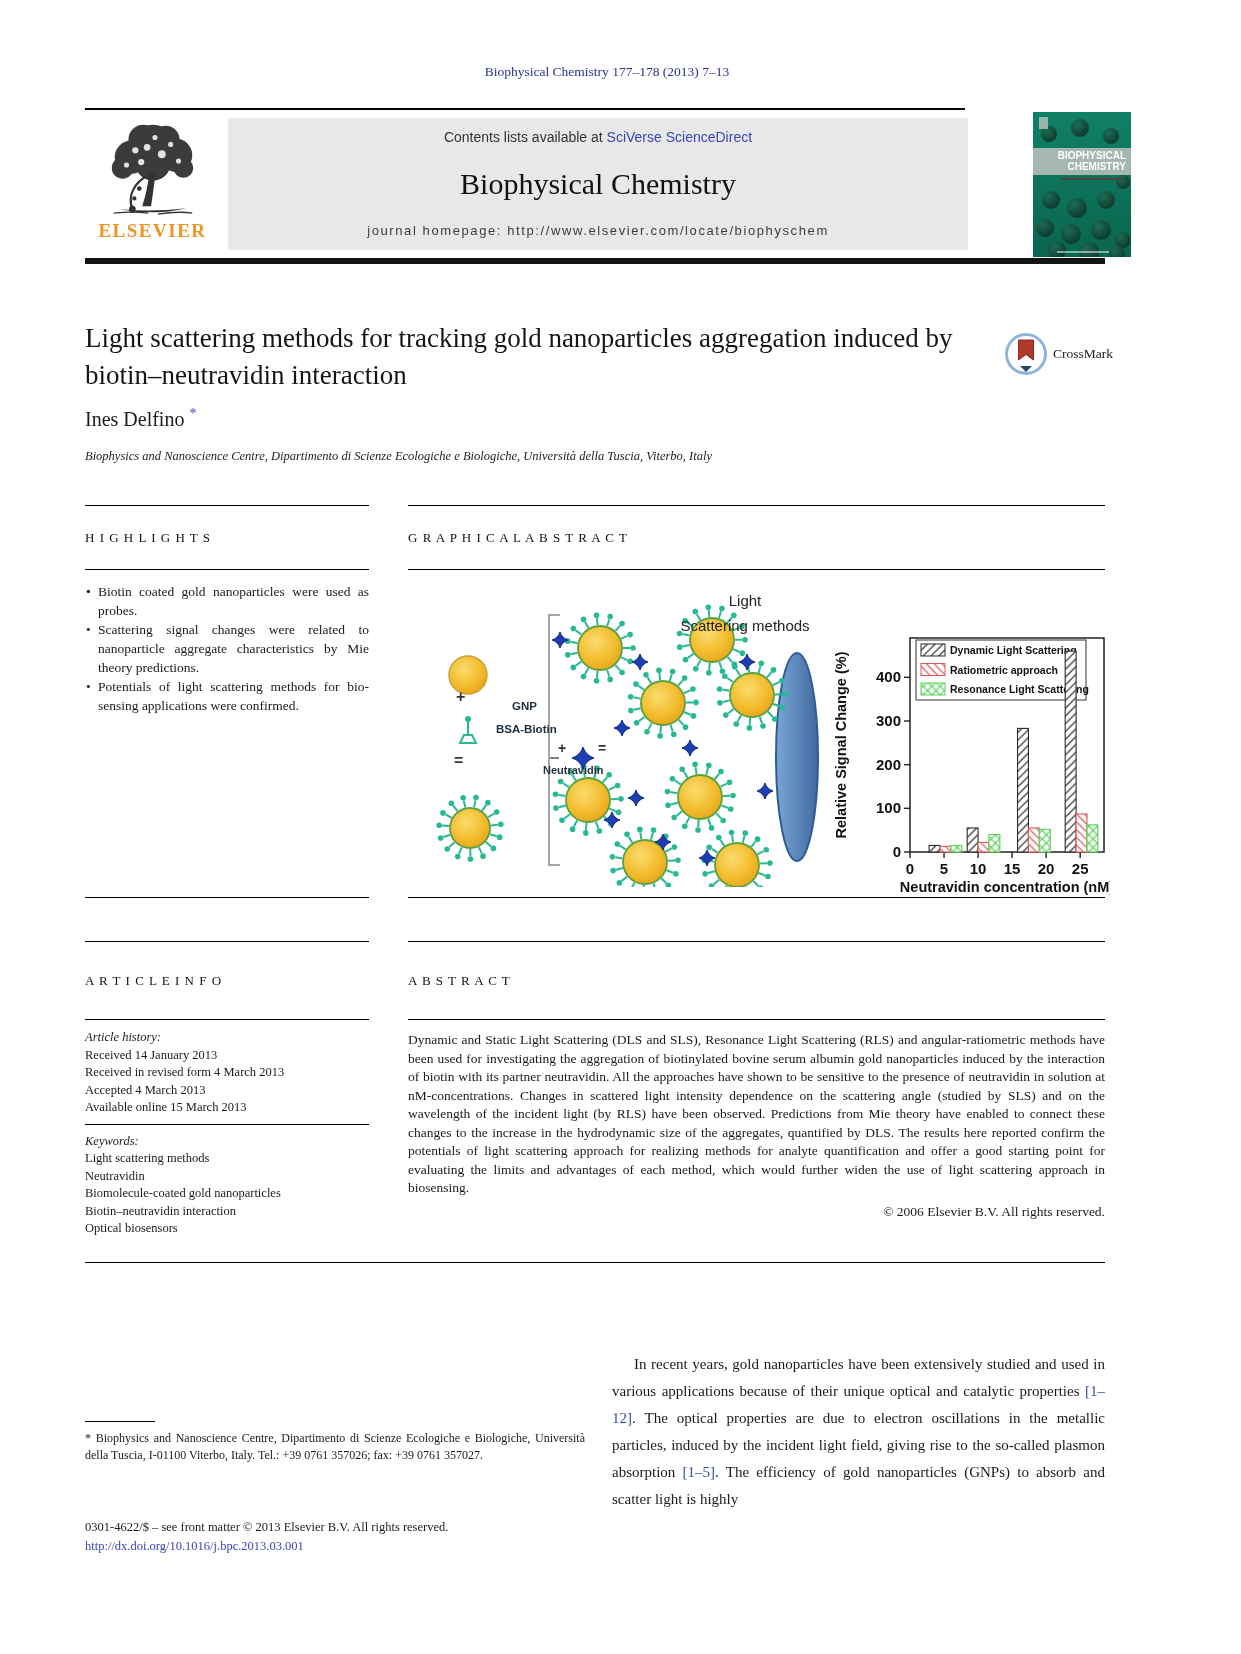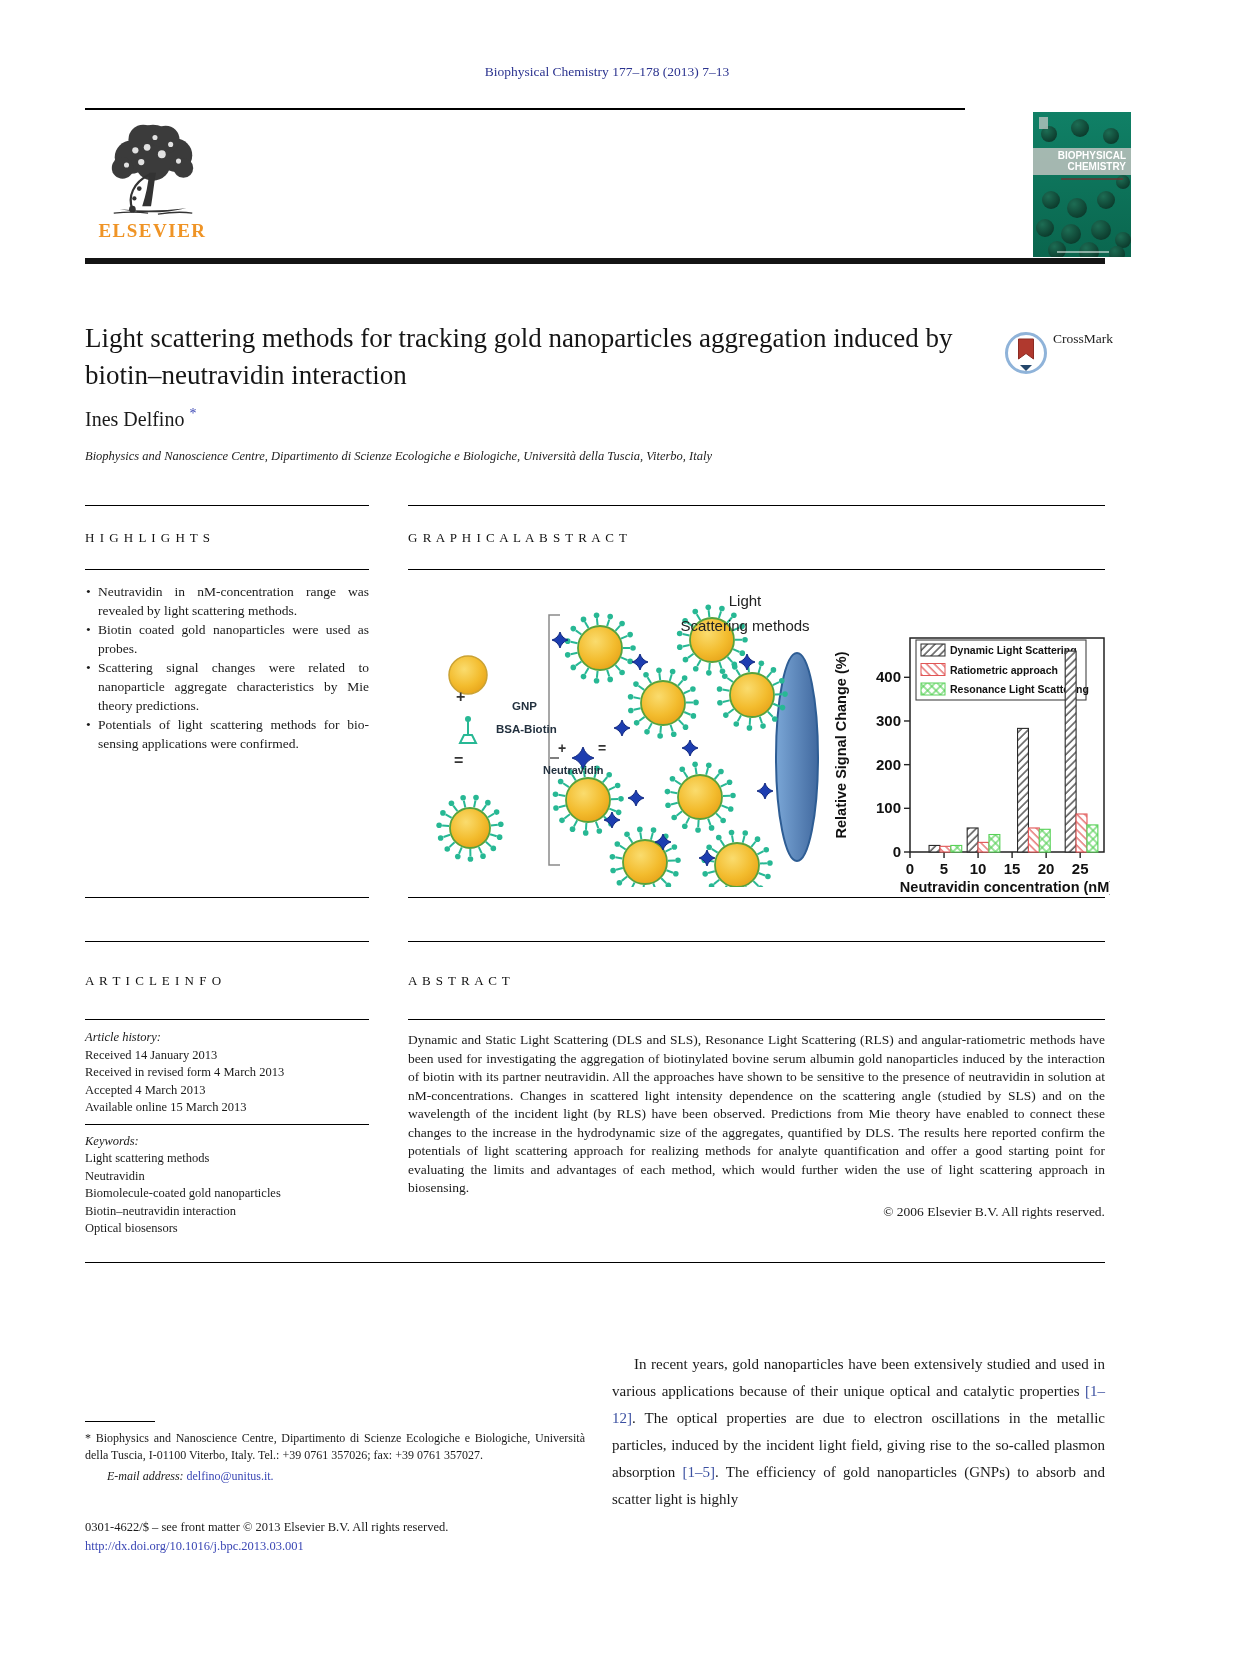--- a/index.html
+++ b/index.html
@@ -18,21 +18,21 @@
   #masthead-box{left:228px;top:118px;width:740px;height:132px;background:#e8e8e8;
       display:flex;flex-direction:column;justify-content:space-between;align-items:center;
       padding:11px 10px 12px;box-sizing:border-box;}
   #contents-line{font-size:14px;color:#333;}
   #journal-title{font-size:30px;color:#111;}
   #homepage-line{font-size:13px;letter-spacing:1.6px;color:#3c3c3c;}
   #cover{left:1003px;top:112px;width:122px;height:145px;padding-left:30px;}
   #black-bar{left:85px;top:258px;width:1020px;height:6px;background:#141414;position:absolute;}
   
   #article-title{left:85px;top:320px;width:912px;font-size:27px;line-height:37px;color:#151515;}
-  #crossmark{left:1004px;top:331px;width:130px;height:46px;display:flex;gap:5px;}
+  #crossmark{left:1004px;top:331px;width:130px;height:46px;display:flex;align-items:center;gap:5px;}
   #crossmark-label{font-size:13.5px;color:#222;}
   #author-line{left:85px;top:406px;font-size:20px;}
   #author-line sup{color:#3a46b4;font-size:14px;}
   #affiliation{left:85px;top:449px;font-style:italic;font-size:12.5px;color:#222;}
   
   .col-heading{position:absolute;border-top:1px solid #000;border-bottom:1px solid #000;
       display:flex;align-items:center;font-size:13px;letter-spacing:1px;color:#111;}
   #highlights-heading{left:85px;top:505px;width:284px;height:63px;}
   #ga-heading{left:408px;top:505px;width:697px;height:63px;}
   #ainfo-heading{left:85px;top:941px;width:284px;height:77px;}
@@ -106,20 +106,27 @@
       <path d="M56,62 C40,70 34,84 39,97" stroke="#333" stroke-width="2.2" fill="none"></path>
       <circle cx="39" cy="97" r="3.4" fill="#333"></circle>
       <circle cx="46" cy="76" r="2.4" fill="#333"></circle>
         <circle cx="41" cy="86" r="2.2" fill="#333"></circle>
       <path d="M26,97 Q60,104 94,96 Q60,100 26,97 Z" fill="#333"></path>
       <path d="M20,101 Q40,99 55,101 M65,102 Q85,99 100,101" stroke="#333" stroke-width="1.4" fill="none"></path>
     </svg>
     <span id="elsevier-label">ELSEVIER</span>
   </div>
 
+  <div id="masthead-box" class="abs sans">
+    <div id="contents-line">
+      <span>Contents lists available at </span><span class="link">SciVerse ScienceDirect</span>
+    </div>
+    <div id="journal-title" style="font-family:&quot;Liberation Serif&quot;,serif;">Biophysical Chemistry</div>
+    <div id="homepage-line">journal homepage: http://www.elsevier.com/locate/biophyschem</div>
+  </div>
 
   <div id="cover" class="abs">
     <svg width="98" height="145" viewBox="0 0 98 145">
       <defs>
         <linearGradient id="covbg" x1="0" y1="0" x2="0" y2="1">
           <stop offset="0" stop-color="#108066"></stop>
             <stop offset="1" stop-color="#0a664e"></stop>
         </linearGradient>
         <radialGradient id="sph" cx="0.35" cy="0.3" r="0.9">
           <stop offset="0" stop-color="#1d6d54"></stop>
@@ -166,21 +173,21 @@
   </div>
 
   <div id="author-line" class="abs">
     <span>Ines Delfino</span>
     <sup>*</sup>
   </div>
   <div id="affiliation" class="abs">Biophysics and Nanoscience Centre, Dipartimento di Scienze Ecologiche e Biologiche, Università della Tuscia, Viterbo, Italy</div>
 
   <div id="highlights-heading" class="col-heading">H I G H L I G H T S</div>
   <div id="highlights-list" class="abs">
-    <div class="hl-item"><span class="hl-bullet">•</span><span>Neutravidin in nM-concentration range was revealed by light scattering methods.</span></div>
+    <div class="hl-item"><span class="hl-bullet">•</span></div>
     <div class="hl-item"><span class="hl-bullet">•</span><span>Biotin coated gold nanoparticles were used as probes.</span></div>
     <div class="hl-item"><span class="hl-bullet">•</span><span>Scattering signal changes were related to nanoparticle aggregate characteristics by Mie theory predictions.</span></div>
     <div class="hl-item"><span class="hl-bullet">•</span><span>Potentials of light scattering methods for bio-sensing applications were confirmed.</span></div>
   </div>
 
   <div id="ga-heading" class="col-heading">G R A P H I C A L   A B S T R A C T</div>
 
   <svg id="ga-svg" class="abs" width="420" height="292" viewBox="0 0 420 292">
     <defs>
       <radialGradient id="goldGrad" cx="0.4" cy="0.35" r="0.8">
@@ -627,24 +634,20 @@
     <div id="intro-para">
       <span>In recent years, gold nanoparticles have been extensively studied and used in various applications because of their unique optical and catalytic properties </span><span class="cite">[1–12]</span><span>. The optical properties are due to electron oscillations in the metallic particles, induced by the incident light field, giving rise to the so-called plasmon absorption </span><span class="cite">[1–5]</span><span>. The efficiency of gold nanoparticles (GNPs) to absorb and scatter light is highly</span>
     </div>
   </div>
 
   <div id="footnote" class="abs">
     <div id="footnote-rule"></div>
     <div id="footnote-text">
       <span>*</span><span> Biophysics and Nanoscience Centre, Dipartimento di Scienze Ecologiche e Biologiche, Università della Tuscia, I-01100 Viterbo, Italy. Tel.: +39 0761 357026; fax: +39 0761 357027.</span>
     </div>
-    <div id="footnote-email">
-      <span class="ital">E-mail address:</span>
-      <span class="link">delfino@unitus.it.</span>
-    </div>
   </div>
 
   <div id="imprint" class="abs">
     <div>0301-4622/$ – see front matter © 2013 Elsevier B.V. All rights reserved.</div>
     <div class="link">http://dx.doi.org/10.1016/j.bpc.2013.03.001</div>
   </div>
 
 </div>
 
 </body></html>

